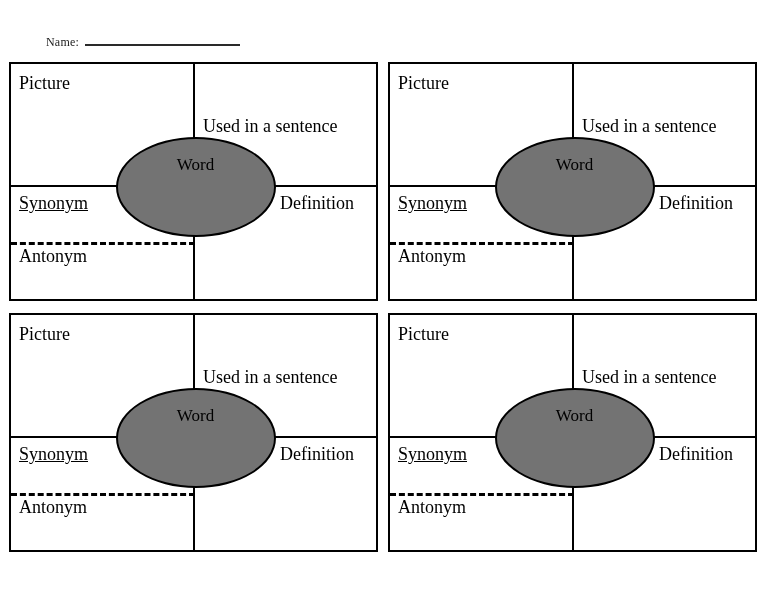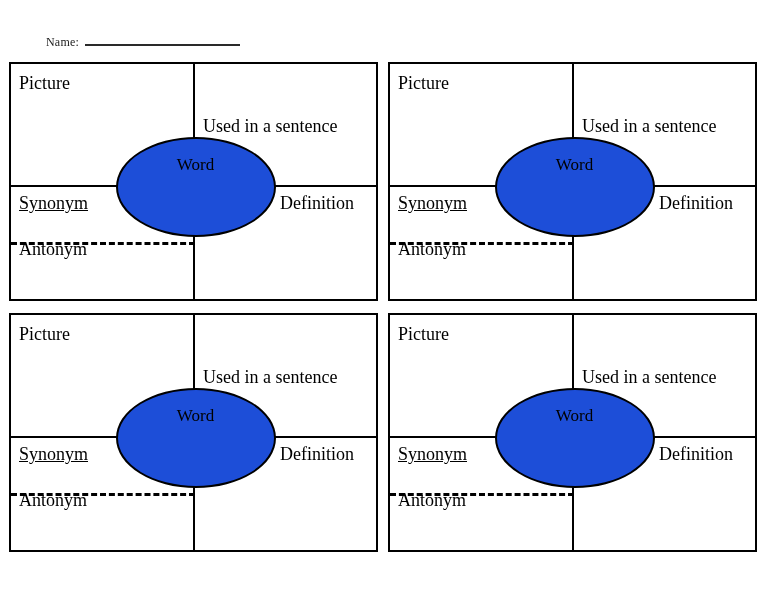--- a/index.html
+++ b/index.html
@@ -97,21 +97,21 @@
   .word-ellipse {
     position: absolute;
     left: 50%;
     top: 121px;
     width: 156px;
     height: 96px;
     margin-left: -78px;
     margin-top: -48px;
     border: 2px solid #000000;
     border-radius: 50%;
-    background: #1d4ed8;
+    background: #737373;
     z-index: 3;
   }
   .word-ellipse .word-text {
     position: absolute;
     left: 0;
     right: 0;
     top: 16px;
     text-align: center;
     font-size: 17px;
     line-height: 20px;
@@ -122,21 +122,21 @@
     position: absolute;
     font-size: 18px;
     line-height: 22px;
     white-space: nowrap;
     z-index: 2;
   }
   .q-picture   { left: 8px;  top: 8px; }
   .q-sentence  { left: 192px; top: 8px; margin-top: 43px; }
   .q-synonym   { left: 8px;  top: 128px; text-decoration: underline; }
   .q-definition{ right: 22px; top: 128px; }
-  .q-antonym   { left: 8px;  top: 174px; text-align: right; }
+  .q-antonym   { left: 8px;  top: 181px; text-align: right; }
 </style>
 </head>
 <body>
 
 <div class="name-row">
   <span class="name-label">Name:</span>
   <span class="name-blank"></span>
 </div>
 
 <div class="sheet">

